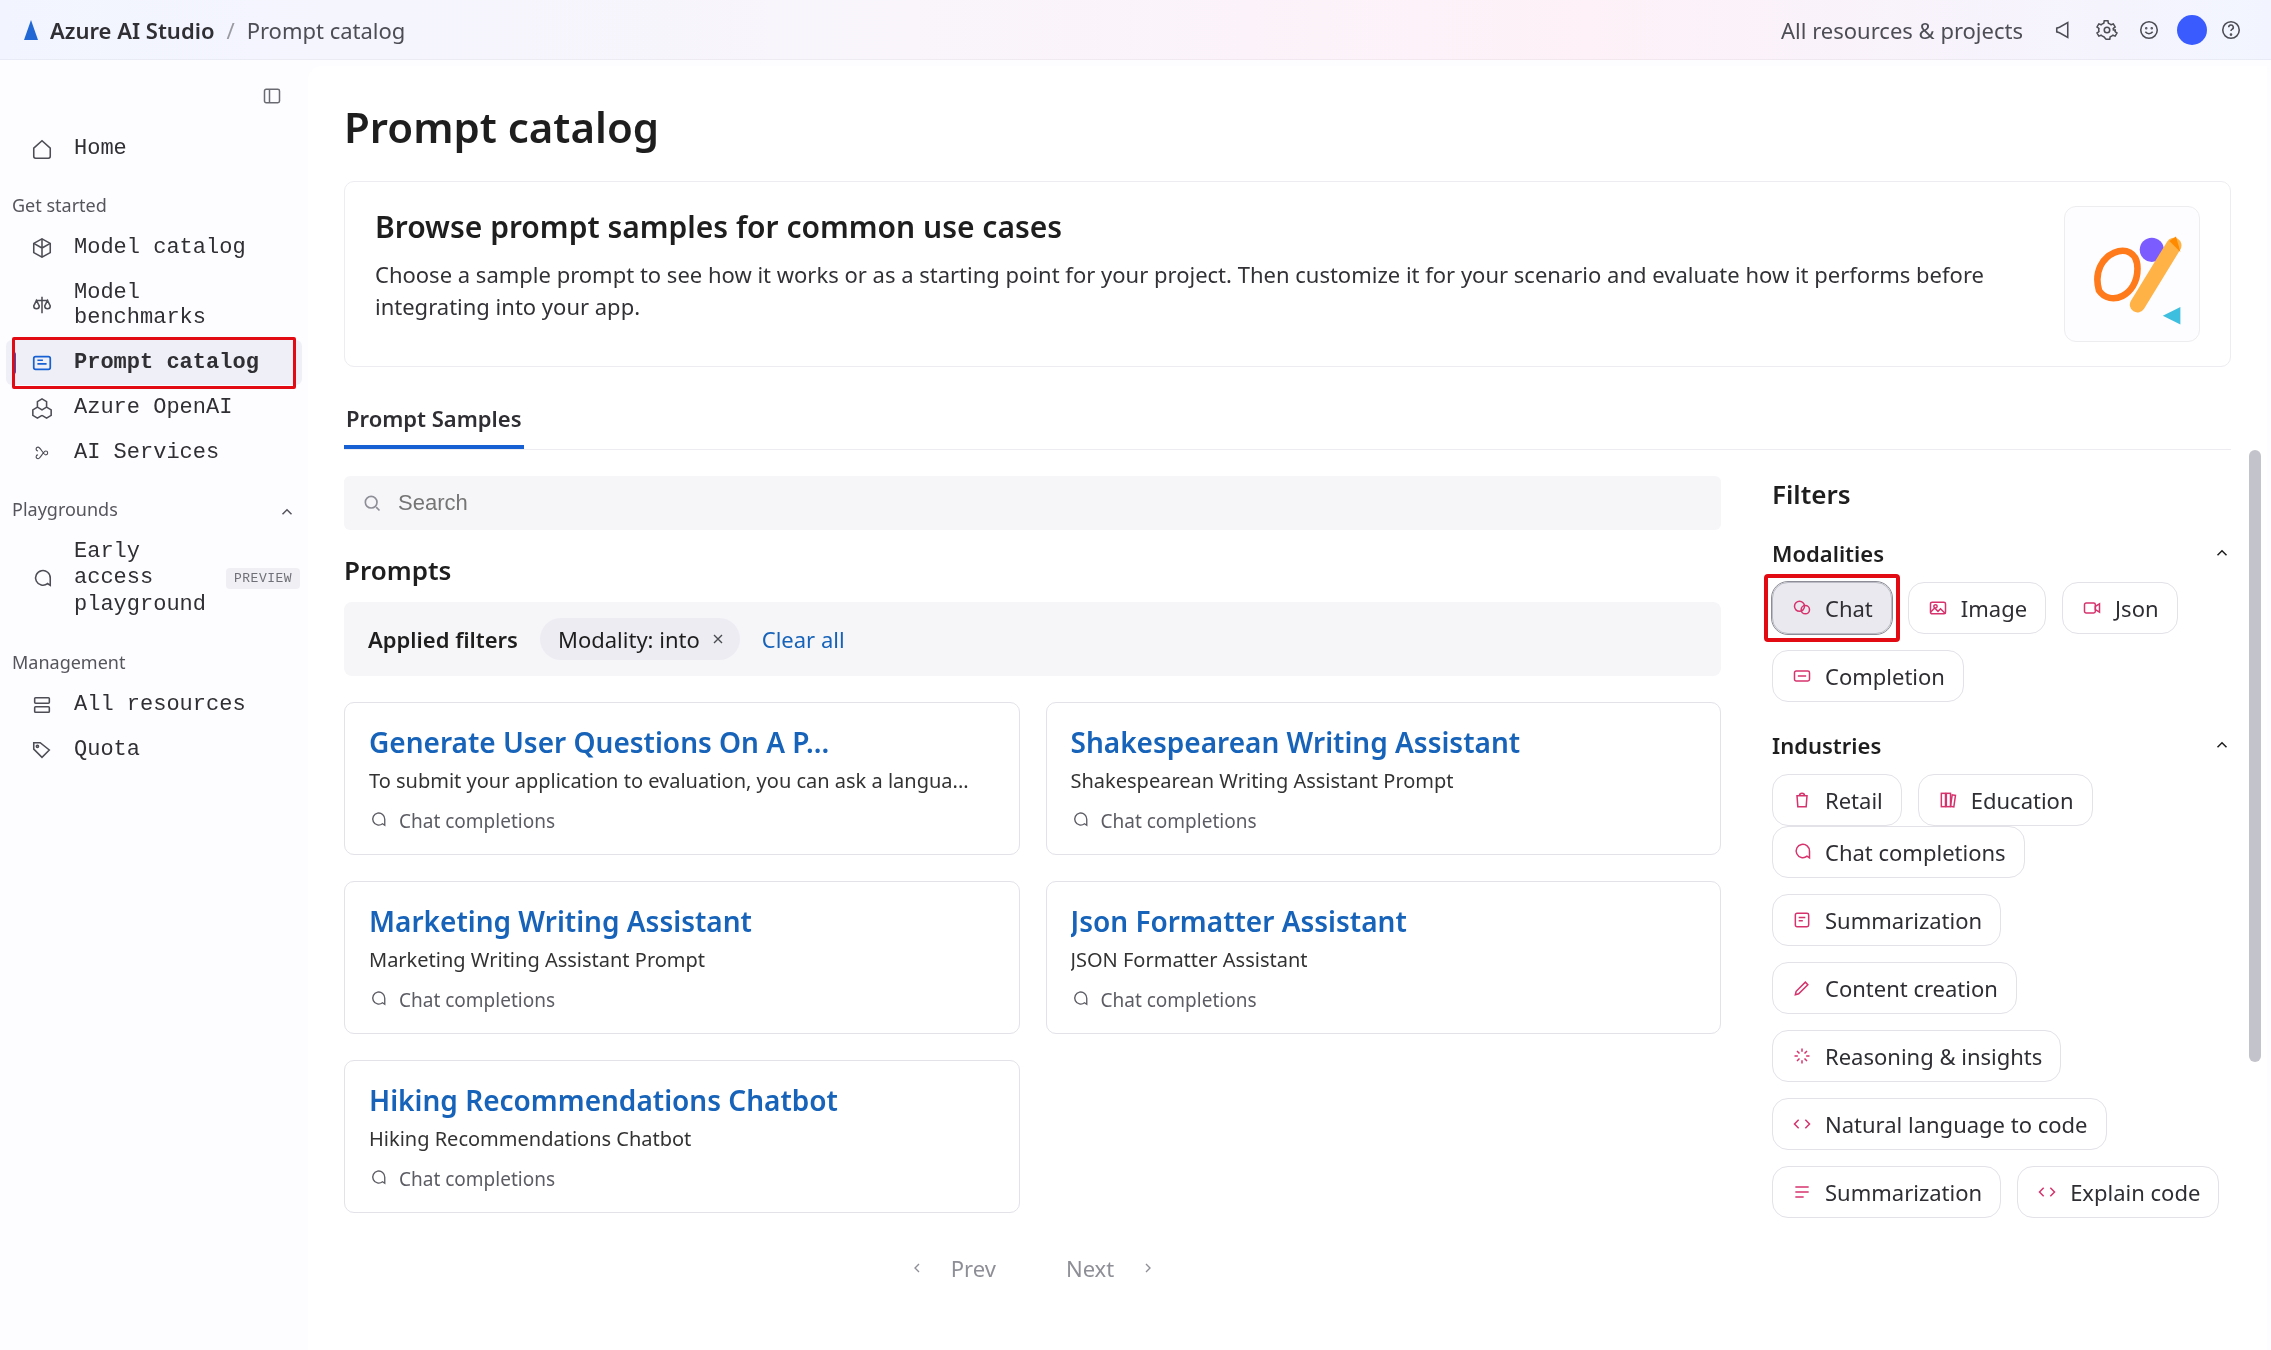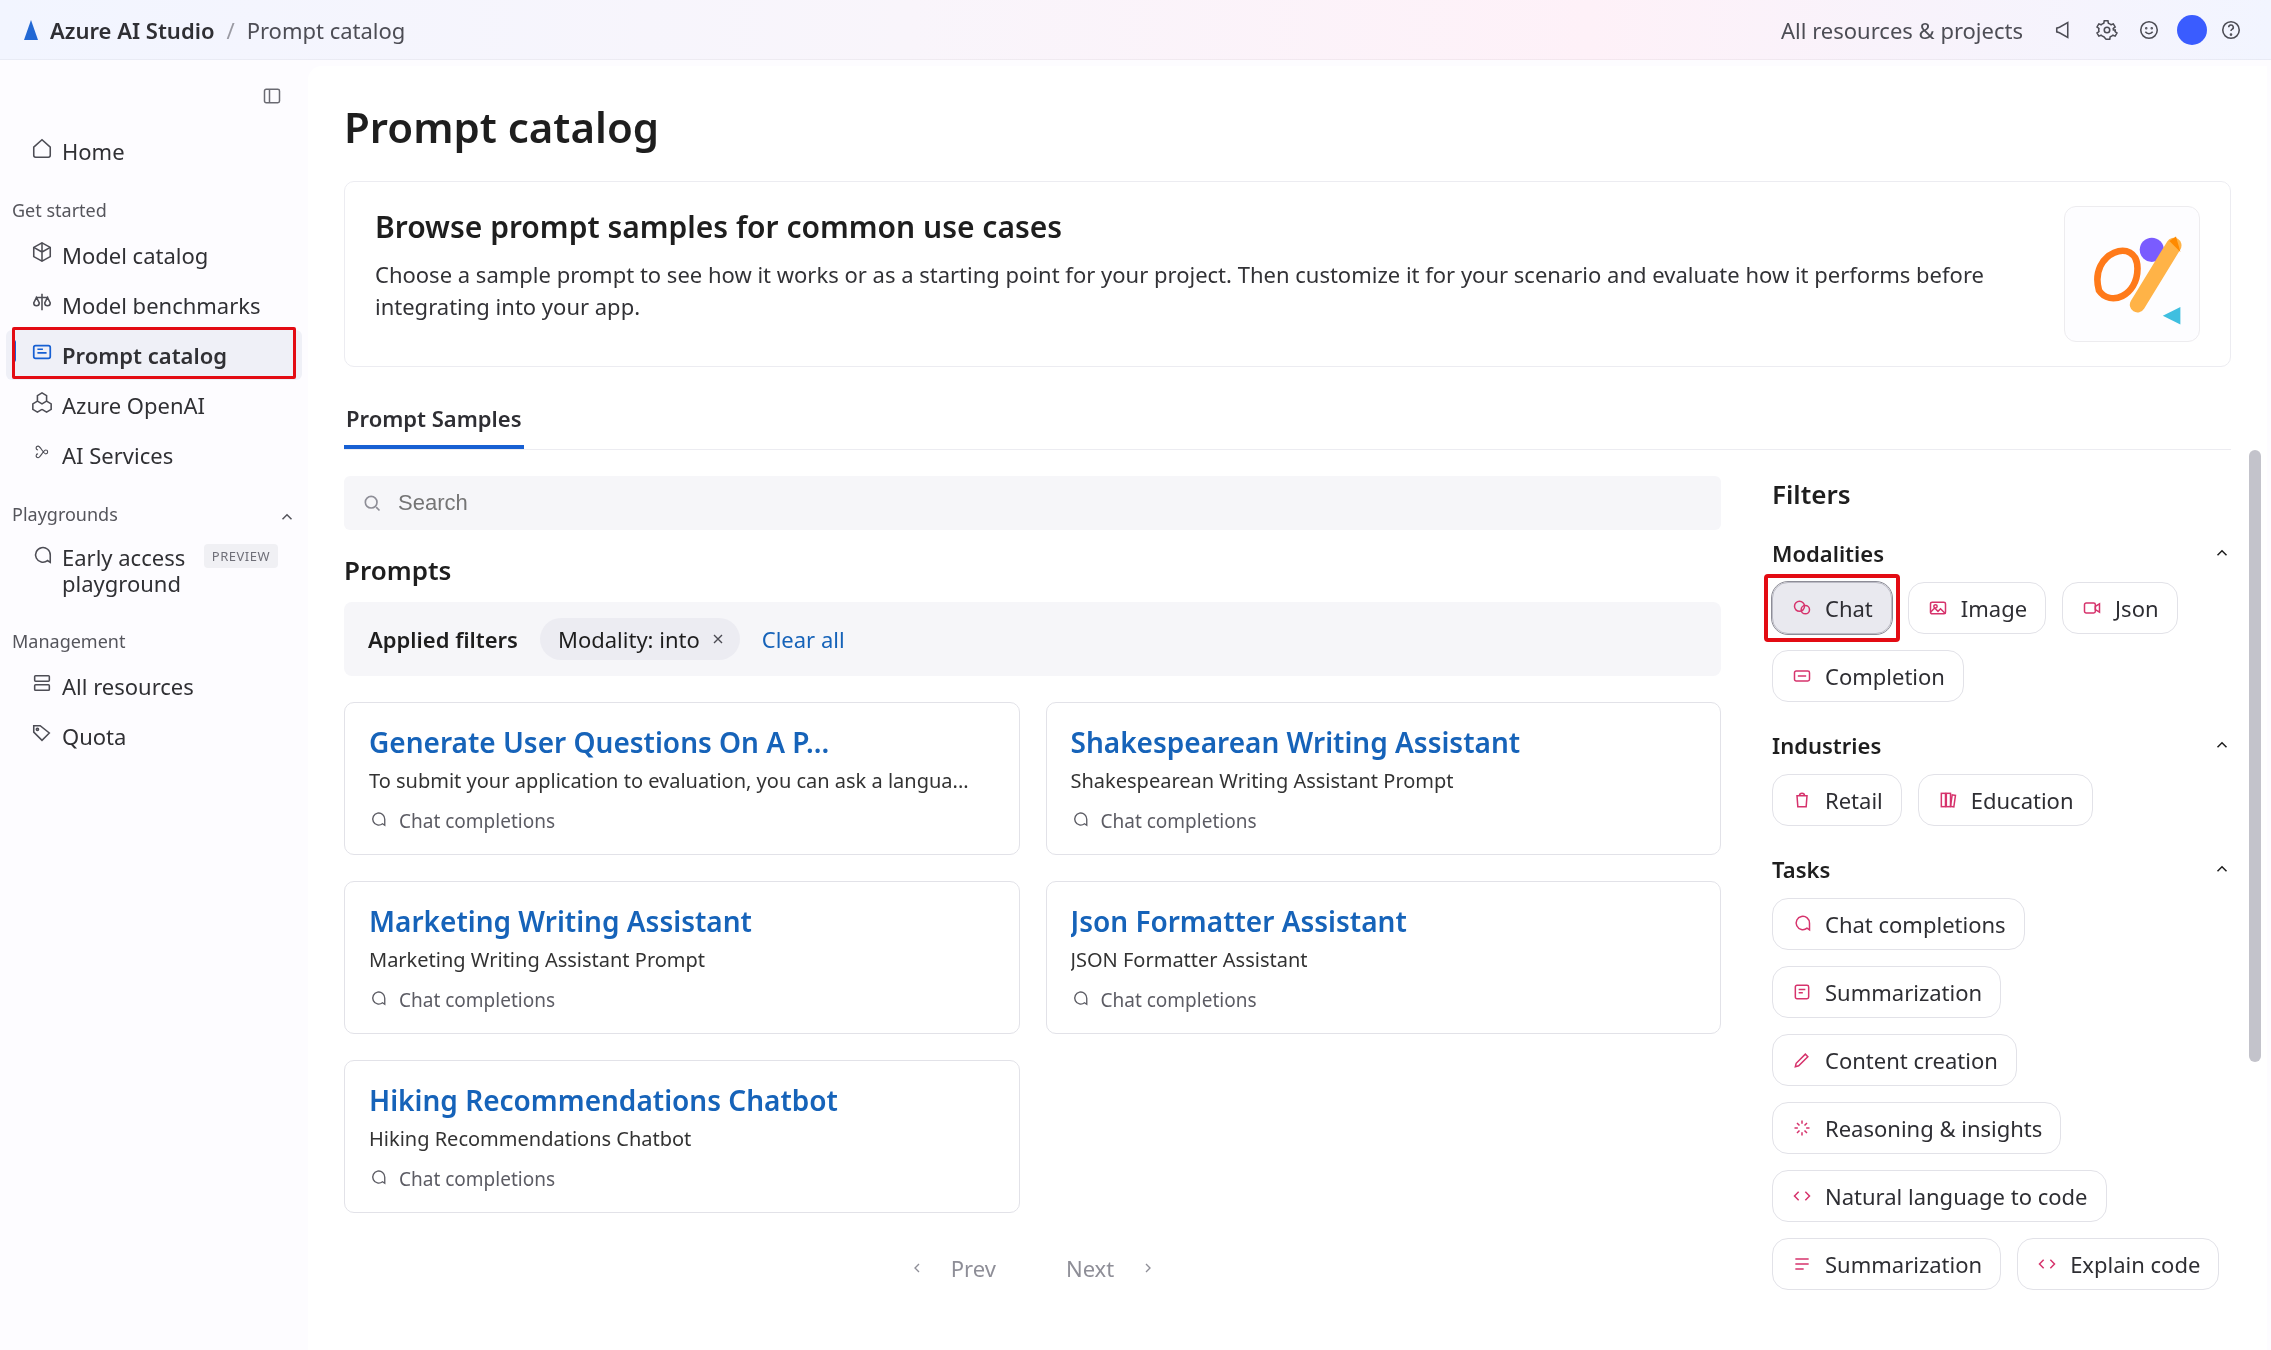--- a/index.html
+++ b/index.html
@@ -38,21 +38,21 @@
   .avatar-dot { width:30px; height:30px; border-radius:50%; background:#3a5cff; display:inline-block; margin-left:10px; }
   .logo { width:18px; height:24px; display:inline-block; }
 
   
   .layout { display:flex; height:calc(100% - 60px); }
   .sidebar { width:308px; flex-shrink:0; padding:22px 6px 0 6px; position:relative; }
   .main { flex:1; background:#fff; border-top-left-radius:14px; margin:6px 4px 0 0; padding:22px 0 0 0; overflow:hidden; display:flex; flex-direction:column; }
 
   
   .collapse-toggle { position:absolute; top:26px; right:26px; color:#6a6a72; }
-  .nav-item { display:flex; align-items:flex-start; gap:8px; padding:10px 24px; font-size:22px; color:#303034; border-radius:6px; cursor:pointer;}
+  .nav-item { display:flex; align-items:center; gap:20px; padding:10px 24px; font-size:22px; color:#303034; border-radius:6px; cursor:pointer;font-family:Liberation Mono, monospace;}
   .nav-item .ico { width:24px; height:24px; display:flex; align-items:center; justify-content:center; color:#4d4d55; flex-shrink:0;}
   .nav-item.active { background:#eff0f7; font-weight:600; }
   .nav-item.active .ico { color:var(--blue-accent); }
   .nav-item.active::before { content:""; position:absolute; left:6px; width:4px; height:22px; background:#1760d3; border-radius:3px;}
   .section-label { font-size:18px; color:#55555c; padding:22px 6px 8px 6px; display:flex; align-items:flex-end; justify-content:space-between;}
   .section-label .chev { color:#55555c; }
   .nav-item .badge { margin-left:auto; font-size:13px; padding:3px 8px; background:#f0f0f4; color:#6f6f78; border-radius:4px; letter-spacing:0.5px;}
   .highlight-box-sidebar {
     position:absolute; left:6px; right:6px; height:52px;
     border:3px solid var(--highlight-border); border-radius:2px; pointer-events:none;
@@ -497,28 +497,20 @@
                   <svg width="20" height="20" viewBox="0 0 24 24" fill="none" stroke="currentColor" stroke-width="1.8">
                     <rect x="4" y="4" width="5" height="16"></rect>
                     <rect x="10" y="4" width="5" height="16"></rect>
                     <rect x="16" y="6" width="4" height="14" transform="rotate(8 18 13)"></rect>
                   </svg>
                 </span>
               <span>Education</span>
             </span>
           </div>
 
-          <div class="filter-section-header" style="margin-top:28px;">
-            <span>Tasks</span>
-            <span>
-                <svg width="18" height="18" viewBox="0 0 24 24" fill="none" stroke="currentColor" stroke-width="2">
-                  <path d="M6 15l6-6 6 6"></path>
-                </svg>
-              </span>
-          </div>
           <div class="pill-row">
             <span class="pill">
               <span class="pi">
                   <svg width="20" height="20" viewBox="0 0 24 24" fill="none" stroke="currentColor" stroke-width="1.8">
                     <path d="M21 11a8 8 0 1 0-3 6l3 2z"></path>
                   </svg>
                 </span>
               <span>Chat completions</span>
             </span>
             <span class="pill">

